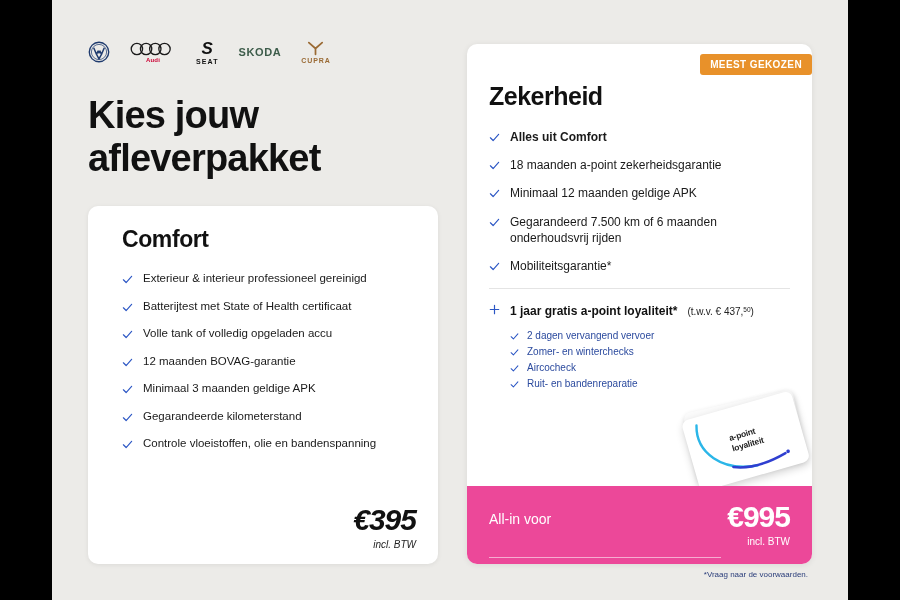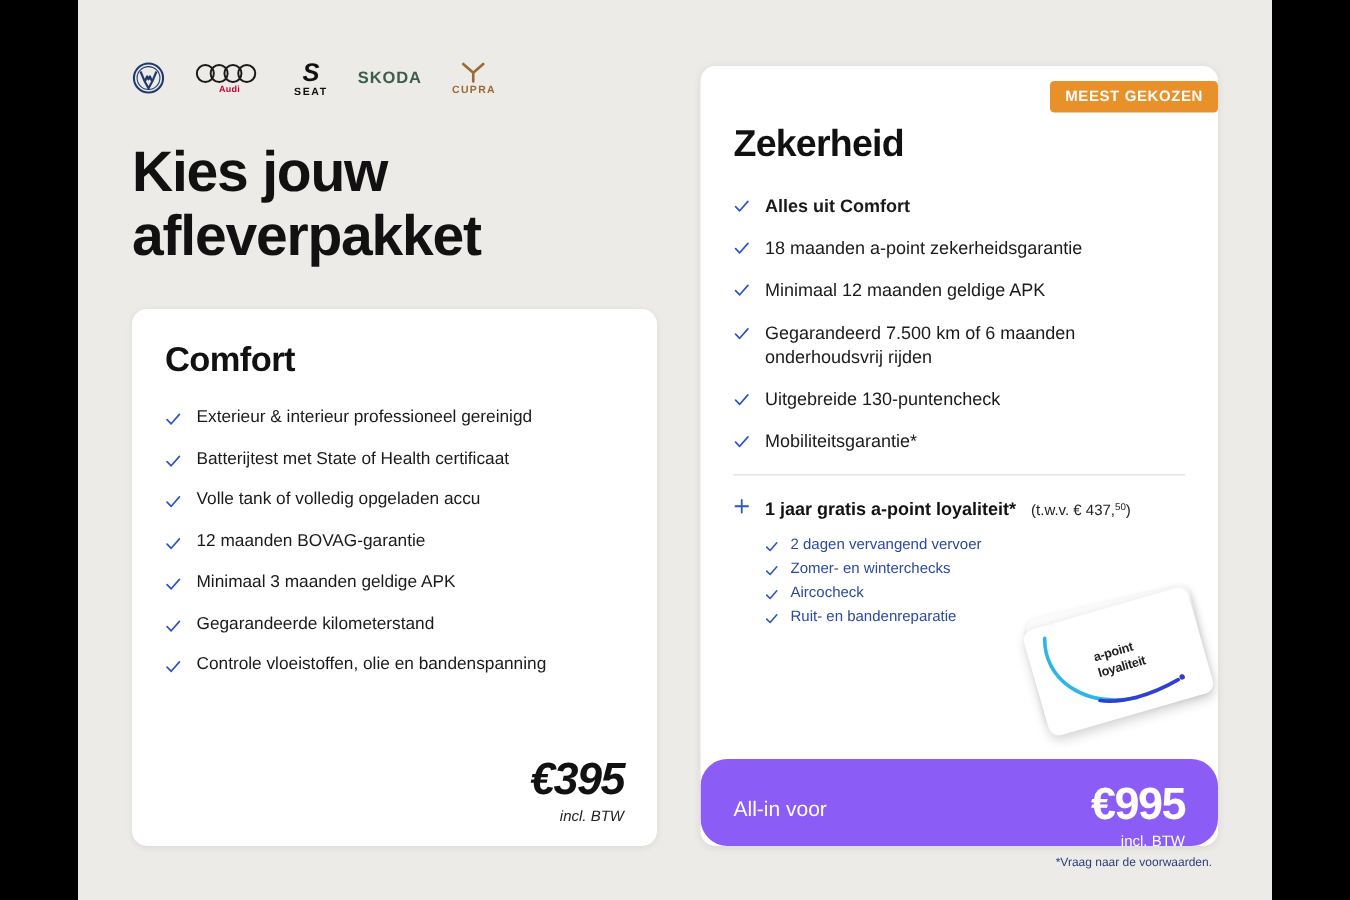--- a/index.html
+++ b/index.html
@@ -39,21 +39,21 @@
     position: absolute; left: 36px; top: 94px;
     font-size: 38px; font-weight: 700; color:#111; line-height: 1.12;
     letter-spacing: -0.8px; width: 330px;
   }
 
   
   .comfort-card {
     position: absolute; left: 36px; top: 206px; width: 350px; height: 358px;
     background: #fff; border-radius: 10px;
     box-shadow: 0 1px 5px rgba(0,0,0,0.07);
-    padding: 20px 22px 16px 22px;
+    padding: 20px 22px 16px 34px;
   }
   .comfort-title { font-size: 23px; font-weight: 700; color:#111; letter-spacing:-0.4px; }
   .comfort-list { margin-top: 18px; }
   .f-item { display: flex; gap: 10px; margin-bottom: 12px; align-items: flex-start; }
   .f-item:last-child { margin-bottom: 0; }
   .chk { flex: 0 0 auto; width: 11px; height: 11px; margin-top: 3px; }
   .f-text { font-size: 11.5px; color:#1a1a1a; line-height: 1.35; }
   .price-block { position: absolute; right: 22px; bottom: 14px; text-align: right; font-style: italic; }
   .price-main { font-size: 30px; font-weight: 700; color:#111; letter-spacing:-1px; line-height:1; }
   .price-sub { font-size: 10px; color:#222; margin-top: 4px; }
@@ -104,24 +104,23 @@
     background:#fff; border-radius: 7px; overflow:hidden;
     box-shadow: 0 3px 8px rgba(0,0,0,0.18);
   }
   .lc-label {
     position:absolute; left: 42px; top: 24px;
     font-size: 8.5px; font-weight: 700; color:#222; line-height:1.25; letter-spacing:-0.2px;
   }
 
   
   .blue-footer {
-    position: absolute; left: 0; bottom: 0; width: 100%; height: 58px;
-    background: #8b5cf6; color:#fff;
+    position: absolute; left: 0; bottom: 0; width: 100%; height: 78px;
+    background: #ec4899; color:#fff;
     padding: 16px 22px 0 22px;
-    border-radius: 18px;
   }
   .bf-row { display:flex; justify-content: space-between; align-items: flex-start; }
   .bf-label { font-size: 14px; font-weight: 400; color:#fff; padding-top: 9px; }
   .bf-price { text-align: right; }
   .bf-amount { font-size: 30px; font-weight: 700; letter-spacing:-1px; line-height:1; }
   .bf-sub { font-size: 10px; margin-top: 4px; }
   .bf-line { height: 1px; background: rgba(255,255,255,0.55); margin-top: 10px; width: 232px; }
 
   .footnote {
     position: absolute; right: 40px; top: 570px;
@@ -245,26 +244,20 @@
             <svg class="chk" viewBox="0 0 12 12">
                 <path d="M1.5 6.3 L4.5 9.3 L10.5 2.5" fill="none" stroke="#2b56c4" stroke-width="1.25" stroke-linecap="round" stroke-linejoin="round"></path>
               </svg>
             <div class="f-text">Minimaal 12 maanden geldige APK</div>
           </div>
           <div class="f-item">
             <svg class="chk" viewBox="0 0 12 12">
                 <path d="M1.5 6.3 L4.5 9.3 L10.5 2.5" fill="none" stroke="#2b56c4" stroke-width="1.25" stroke-linecap="round" stroke-linejoin="round"></path>
               </svg>
             <div class="f-text">Gegarandeerd 7.500 km of 6 maanden onderhoudsvrij rijden</div>
-          </div>
-          <div class="f-item">
-            <svg class="chk" viewBox="0 0 12 12">
-                <path d="M1.5 6.3 L4.5 9.3 L10.5 2.5" fill="none" stroke="#2b56c4" stroke-width="1.25" stroke-linecap="round" stroke-linejoin="round"></path>
-              </svg>
-            <div class="f-text">Uitgebreide 130-puntencheck</div>
           </div>
           <div class="f-item">
             <svg class="chk" viewBox="0 0 12 12">
                 <path d="M1.5 6.3 L4.5 9.3 L10.5 2.5" fill="none" stroke="#2b56c4" stroke-width="1.25" stroke-linecap="round" stroke-linejoin="round"></path>
               </svg>
             <div class="f-text">Mobiliteitsgarantie*</div>
           </div>
         </div>
 
         <div class="divider"></div>

